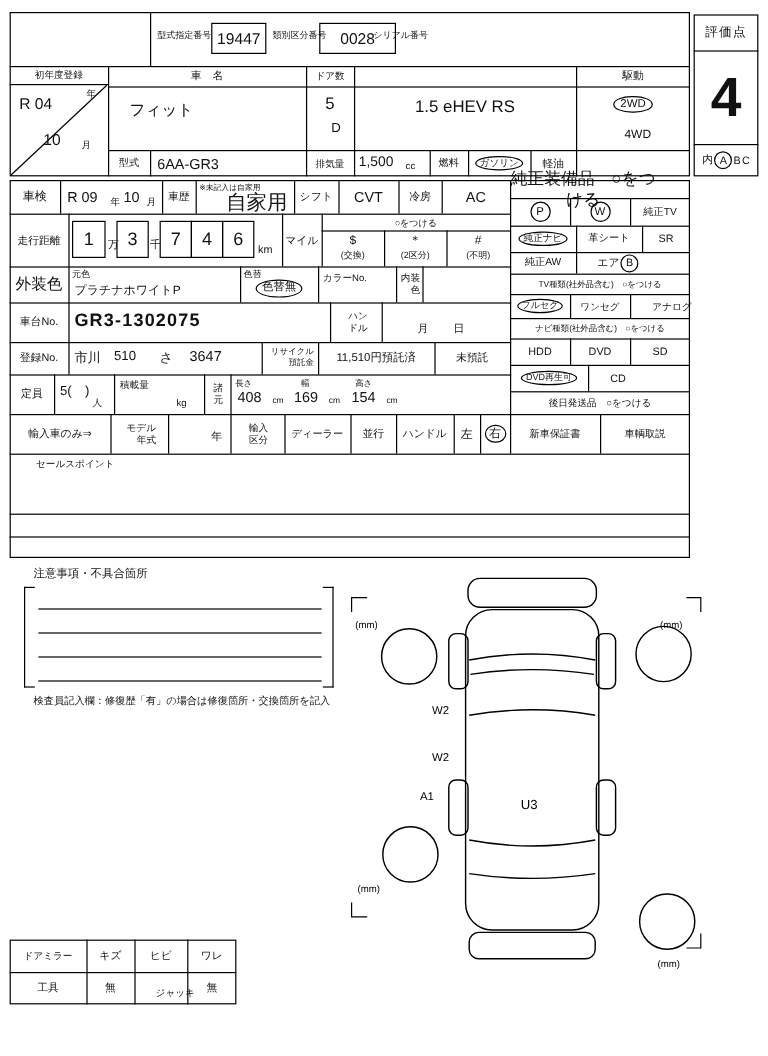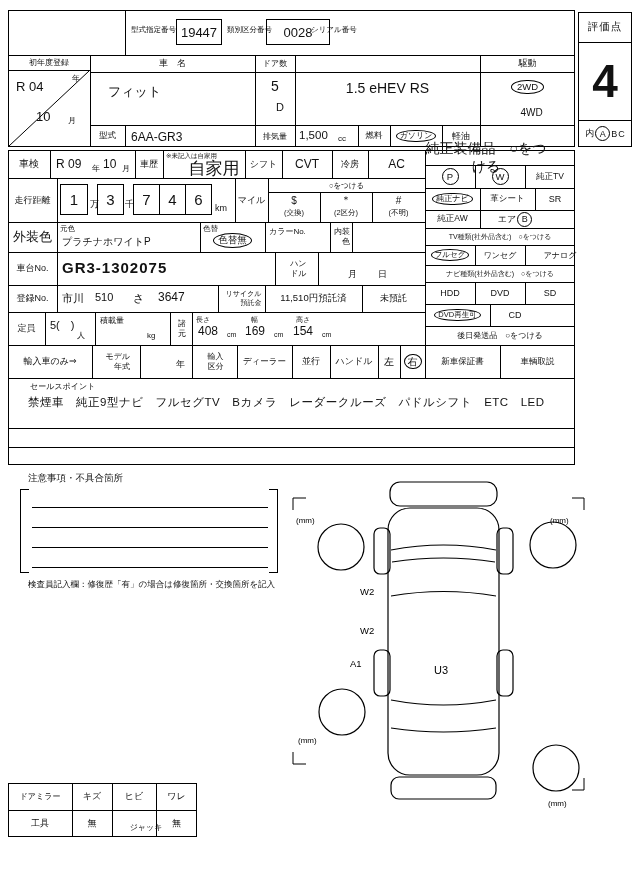--- a/index.html
+++ b/index.html
@@ -296,21 +296,20 @@
   <div class="a ct" style="left:525px;top:282px;width:50px;height:22px;font-size:9px">SD</div>
   <div class="a ct" style="left:425px;top:304px;width:65px;height:22px">
     <span class="el" style="font-size:7.5px;padding:0 3px">DVD再生可</span>
   </div>
   <div class="a ct" style="left:490px;top:304px;width:50px;height:22px;font-size:9px">CD</div>
   <div class="a ct" style="left:425px;top:326px;width:150px;height:19px;font-size:8px">後日発送品　○をつける</div>
   <div class="a ct" style="left:425px;top:345px;width:75px;height:33px;font-size:8.5px">新車保証書</div>
   <div class="a ct" style="left:500px;top:345px;width:75px;height:33px;font-size:8.5px">車輌取説</div>
 
   <span class="a" style="left:30px;top:381px;font-size:8px">セールスポイント</span>
-  <div class="a" style="left:28px;top:395px;width:540px;font-size:11.5px;letter-spacing:0.5px">禁煙車　純正9型ナビ　フルセグTV　Bカメラ　レーダークルーズ　パドルシフト　ETC　LED</div>
 
   <span class="a" style="left:28px;top:472px;font-size:9.5px">注意事項・不具合箇所</span>
   <div class="a" style="left:20px;top:489px;width:9px;height:84px;border-left:1.5px solid #000;border-top:1.5px solid #000;border-bottom:1.5px solid #000"></div>
   <div class="a" style="left:269px;top:489px;width:9px;height:84px;border-right:1.5px solid #000;border-top:1.5px solid #000;border-bottom:1.5px solid #000"></div>
   <div class="ln" style="left:32px;top:507px;width:236px;height:1px"></div>
   <div class="ln" style="left:32px;top:527px;width:236px;height:1px"></div>
   <div class="ln" style="left:32px;top:547px;width:236px;height:1px"></div>
   <div class="ln" style="left:32px;top:567px;width:236px;height:1px"></div>
   <span class="a" style="left:28px;top:579px;font-size:8.5px">検査員記入欄：修復歴「有」の場合は修復箇所・交換箇所を記入</span>
 

